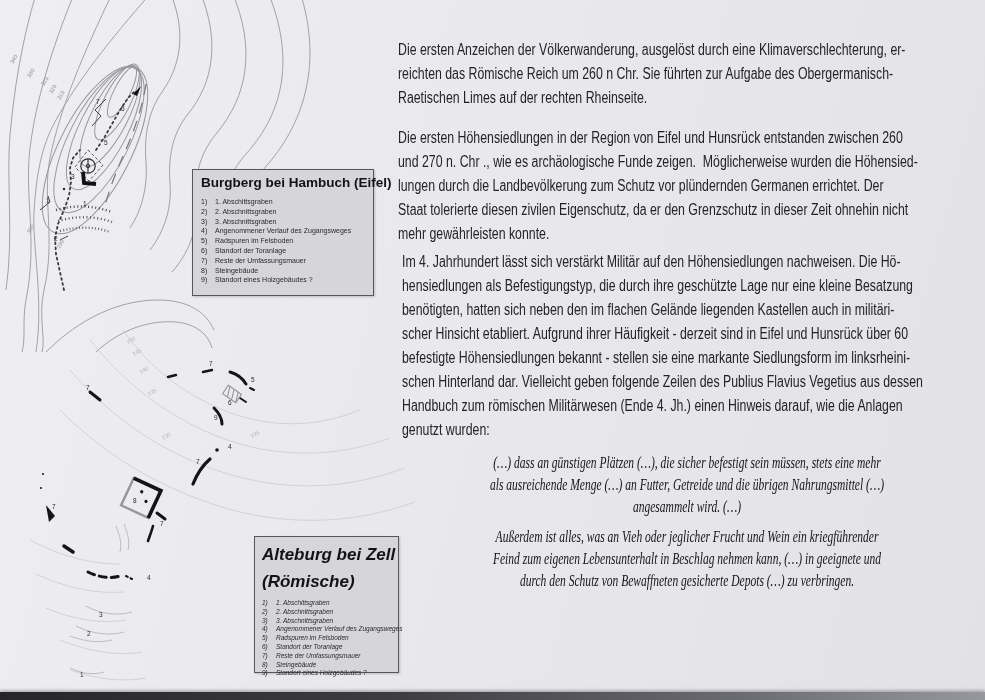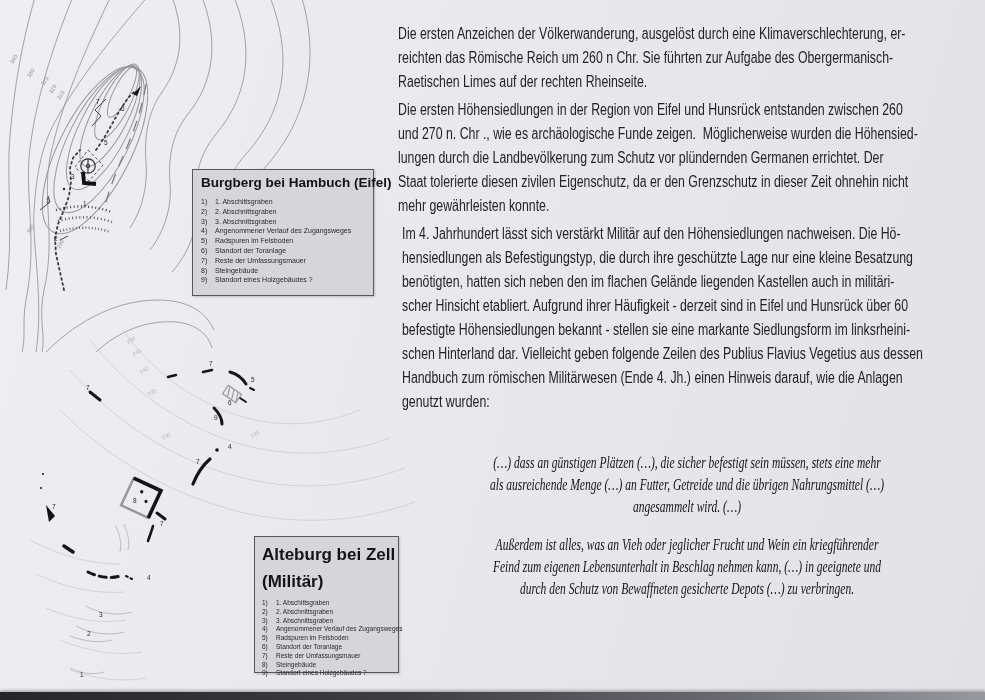--- a/index.html
+++ b/index.html
@@ -21,40 +21,40 @@
   .squiggle{fill:none;stroke:#bdbcc2;stroke-width:1;}
   .feat-labels text{font:6.5px "Liberation Sans",sans-serif;fill:#2b2b30;}
   .elev-labels text{font:5.5px "Liberation Sans",sans-serif;fill:#93919a;}
   .elev-labels.faint text{fill:#b6b5bc;}
   
   .legend-box{
     position:absolute; background:#d6d5d8; border:1px solid #56565b;
     box-shadow:1px 1px 2px rgba(60,60,70,.25); z-index:3; box-sizing:border-box;
   }
   .legend-box--hambuch{left:192px; top:169px; width:182px; height:127px; padding:5px 6px 0 8px;}
-  .legend-box--zell{left:254px; top:536px; width:145px; height:137px; padding:4px 5px 0 7px;}
+  .legend-box--zell{left:254px; top:536px; width:145px; height:137px; padding:4px 5px 0 7px;font-style:italic;}
   .legend-title{font-weight:bold; color:#131316; font-size:13.5px; line-height:16px; margin-bottom:6px; white-space:nowrap;}
   .legend-title--big{font-size:17px; line-height:27px; margin-bottom:4px;}
   .legend-row{display:flex; line-height:9.8px; font-size:7px; color:#2a2a2e; white-space:nowrap;}
   .legend-box--zell .legend-row{line-height:8.8px; font-size:6.5px;}
   .legend-row .ln{width:14px; flex:0 0 14px;}
   .legend-row .ll{flex:1;}
   
   .article{position:absolute; left:398px; top:22px; width:578px; z-index:2;}
-  .para{margin:0 0 4px 0;}
+  .para{margin:16px 0 4px 0;}
   .para:last-child{margin:4px;}
   .tline{
     font-size:16px; line-height:24px; color:#232327; white-space:pre;
     transform:scaleX(.77); transform-origin:0 50%;
   }
   
   .quotes{position:absolute; left:398px; top:452px; width:578px; z-index:2;
     font-family:"Liberation Serif",serif;}
   .quote{margin:0 0 16px 0;}
-  .quote.q2{}
+  .quote.q2{margin-bottom:8px;}
   .interlude{margin:0 0 14px 0;}
   .qline{
     font-size:16px; line-height:22px; color:#141418; white-space:pre; text-align:center;
     transform:scaleX(.72); transform-origin:50% 50%;
   }
   .qline.it{font-style:italic;}
   .bottom-edge{
     position:absolute; left:0; right:0; bottom:0; height:8px; z-index:4;
     background:linear-gradient(90deg,#26262a 0%,#3c3c41 40%,#6a6a71 75%,#97979e 100%);
     box-shadow:0 -2px 3px rgba(70,70,80,.35);
@@ -254,21 +254,21 @@
           <span class="ln">9)</span>
           <span class="ll">Standort eines Holzgebäudes ?</span>
         </div>
       </div>
   </div>
 
   <div class="legend-box legend-box--zell">
     <div class="legend-title legend-title--big">
 
     <div>Alteburg bei Zell</div>
-        <div>(Militär)</div>
+        <div>(Römische)</div>
       </div>
     <div class="legend-items">
 
         <div class="legend-row">
           <span class="ln">1)</span>
           <span class="ll">1. Abschittsgraben</span>
         </div>
 
         <div class="legend-row">
           <span class="ln">2)</span>

